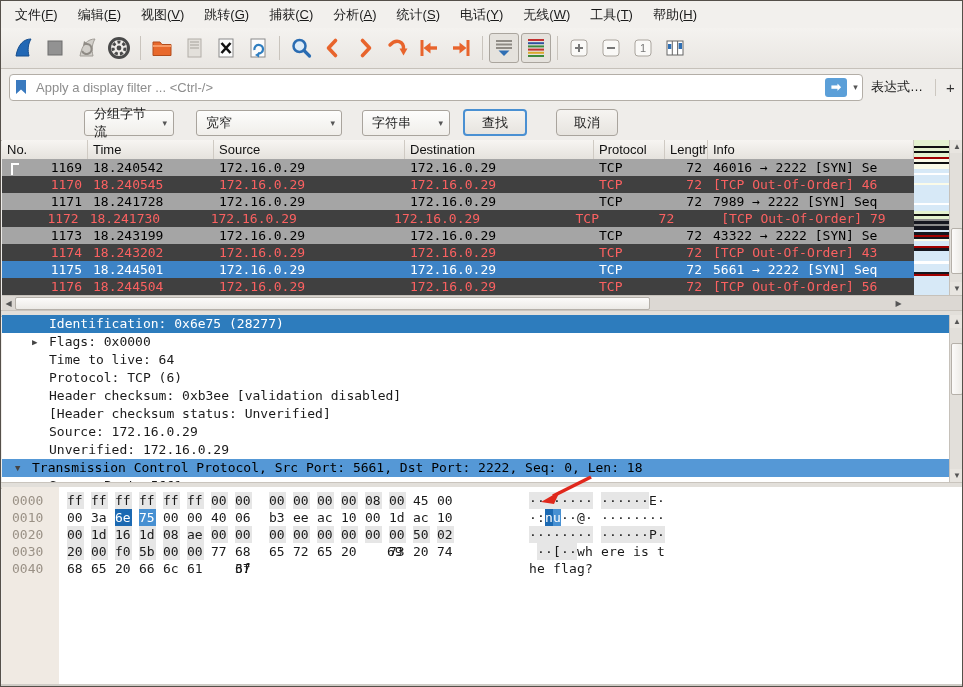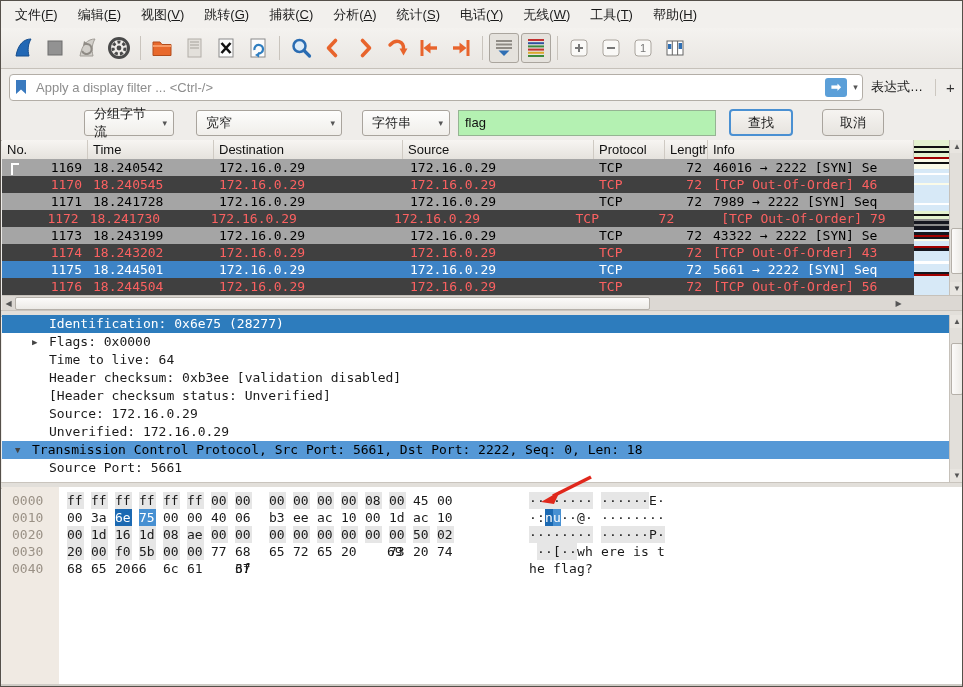--- a/index.html
+++ b/index.html
@@ -255,31 +255,30 @@
       <span class="caret">▾</span>
     </div>
     <div class="combo" id="find-width">
       <span>宽窄</span>
       <span class="caret">▾</span>
     </div>
     <div class="combo" id="find-type">
       <span>字符串</span>
       <span class="caret">▾</span>
     </div>
-    <input id="find-input" value="flag" style="">
     <div class="fbtn" id="find-btn">查找</div>
     <div class="fbtn" id="cancel-btn">取消</div>
   </div>
 
   <div id="plist">
     <div id="plist-header">
         <div class="hcell" style="width: 86px;">No.</div>
         <div class="hcell" style="width: 126px;">Time</div>
+        <div class="hcell" style="width: 191px;">Source</div>
         <div class="hcell" style="width: 189px;">Destination</div>
-        <div class="hcell" style="width: 191px;">Source</div>
         <div class="hcell" style="width: 71px;">Protocol</div>
         <div class="hcell" style="width: 43px; text-align: right;">Length</div>
         <div class="hcell" style="width: 206px;">Info</div>
       </div>
     <div id="plist-rows">
         <div class="prow gray">
           <div class="pcell r" style="width: 86px;">1169</div>
           <div class="pcell" style="width: 126px;">18.240542</div>
           <div class="pcell" style="width: 191px;">172.16.0.29</div>
           <div class="pcell" style="width: 189px;">172.16.0.29</div>
@@ -404,20 +403,21 @@
   </div>
 
   <div class="splitter" style="top:309px;">
       <span class="dots">·····</span>
     </div>
 
   <div id="detail">
       <div class="drow dsel"><span style="padding-left: 47px;">Identification: 0x6e75 (28277)</span></div>
       <div class="drow"><span class="arr" style="left: 30px;">▶</span><span style="padding-left: 47px;">Flags: 0x0000</span></div>
       <div class="drow"><span style="padding-left: 47px;">Time to live: 64</span></div>
+      <div class="drow"><span style="padding-left: 47px;">Protocol: TCP (6)</span></div>
       <div class="drow"><span style="padding-left: 47px;">Header checksum: 0xb3ee [validation disabled]</span></div>
       <div class="drow"><span style="padding-left: 47px;">[Header checksum status: Unverified]</span></div>
       <div class="drow"><span style="padding-left: 47px;">Source: 172.16.0.29</span></div>
       <div class="drow"><span style="padding-left: 47px;">Unverified: 172.16.0.29</span></div>
       <div class="drow dsel2"><span class="arr" style="left: 13px;">▼</span><span style="padding-left: 30px;">Transmission Control Protocol, Src Port: 5661, Dst Port: 2222, Seq: 0, Len: 18</span></div>
       <div class="drow"><span style="padding-left: 47px;">Source Port: 5661</span></div>
     </div>
   <div class="scroll-v" id="detail-vscroll" style="left:948px;top:314px;height:167px;">
     <div class="scroll-btn" style="top:0;">▲</div>
     <div class="scroll-thumb-v" style="top:28px;height:52px;"></div>
@@ -569,21 +569,21 @@
           <span class="ax" style="left: 631px;">i</span>
           <span class="ax" style="left: 639px;">s</span>
           <span class="ax" style="left: 647px;"> </span>
           <span class="ax" style="left: 655px;">t</span>
         </div>
         <div class="hexrow">
           <span class="hexoff">0040</span>
           <span class="hx" style="left: 65px;">68</span>
           <span class="hx" style="left: 89px;">65</span>
           <span class="hx" style="left: 113px;">20</span>
-          <span class="hx" style="left: 129px;">66</span>
+          <span class="hx" style="left: 137px;">66</span>
           <span class="hx" style="left: 161px;">6c</span>
           <span class="hx" style="left: 185px;">61</span>
           <span class="hx" style="left: 209px; margin-left: 24px;">67</span>
           <span class="hx" style="left: 233px;">3f</span>
           <span class="ax" style="left: 527px;">h</span>
           <span class="ax" style="left: 535px;">e</span>
           <span class="ax" style="left: 543px;"> </span>
           <span class="ax" style="left: 551px;">f</span>
           <span class="ax" style="left: 559px;">l</span>
           <span class="ax" style="left: 567px;">a</span>

